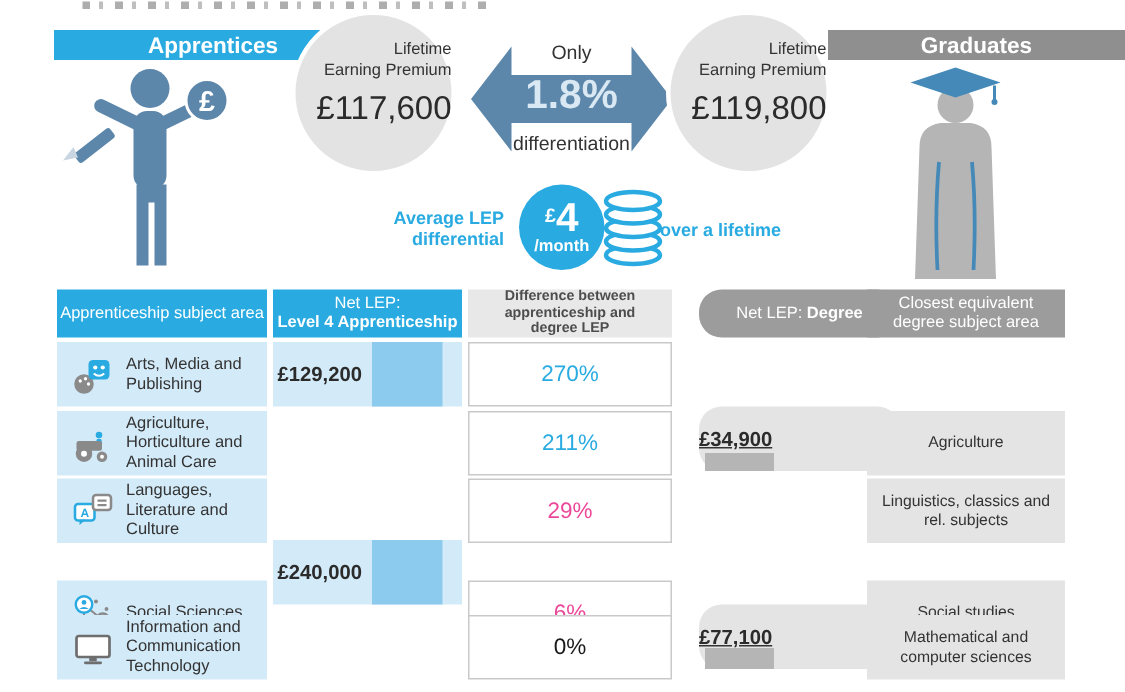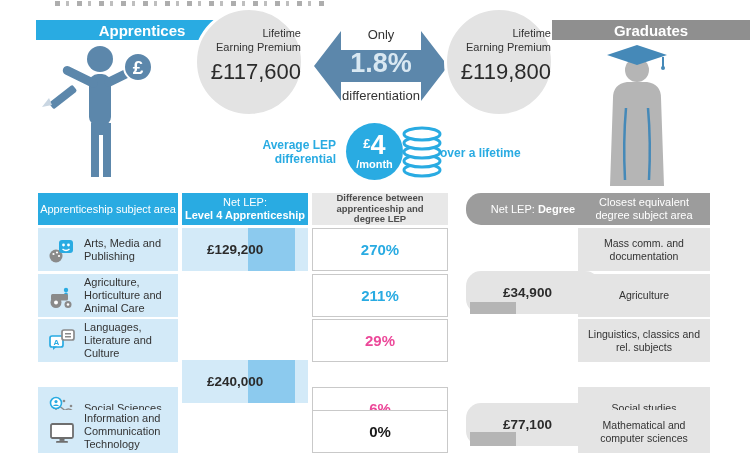--- a/index.html
+++ b/index.html
@@ -67,32 +67,32 @@
   .th.gray{background:#9c9c9c;color:#fff;font-size:11px;}
   .th .b{font-weight:bold;}
 
   .trow-cell{height:43px;box-sizing:border-box;}
   .r0{top:228px;} .r1{top:274px;} .r2{top:319px;} .r3{top:373px;margin-top:14px;} .r4{top:410px;}
 
   .cell-subject{background:#d3eaf8;display:flex;align-items:center;padding-left:7px;}
   .cell-subject .icon{width:34px;height:34px;flex:0 0 34px;display:flex;align-items:center;justify-content:center;}
   .cell-subject .txt{font-size:11px;color:#333;line-height:1.18;padding-left:5px;padding-right:4px;}
 
-  .cell-alep{background:#d3eaf8;display:flex;align-items:center;padding-left:25px;position:relative;}
+  .cell-alep{background:#d3eaf8;display:flex;align-items:center;padding-left:3px;position:relative;}
   .cell-alep .val{font-size:13.5px;font-weight:bold;color:#2b2b2b;position:relative;z-index:2;}
   .cell-alep .bluebar{position:absolute;top:0;bottom:0;right:13px;width:47px;background:#8ccaee;}
 
-  .cell-diff{background:#fff;border:1px solid #c9c9c9;text-align:center;font-size:15px;font-weight:bold;
+  .cell-diff{background:#fff;border:1px solid #c9c9c9;text-align:center;font-size:15px;font-weight:normal;
     display:flex;align-items:center;justify-content:center;}
   .tone-bright{color:#29abe2;}
   .tone-muted{color:#ec4899;}
   .tone-zero{color:#1a1a1a;}
 
-  .cell-dlep{background:#e4e4e4;position:relative;display:flex;align-items:center;justify-content:center;
-    padding-right:11px;}
+  .cell-dlep{background:#e4e4e4;position:relative;display:flex;align-items:center;justify-content:flex-start;
+    padding-right:11px;text-decoration:underline;}
   .cell-dlep .val{font-size:13.5px;font-weight:bold;color:#2b2b2b;position:relative;z-index:2;}
   .cell-dlep .graybar{position:absolute;left:4px;bottom:0;width:46px;background:#b5b5b5;}
 
   .cell-equiv{background:#e4e4e4;display:flex;align-items:center;justify-content:center;text-align:center;
     font-size:10.5px;color:#333;line-height:1.2;padding:0 8px;}
 </style>
 </head>
 <body>
 
 <div class="canvas">
@@ -216,21 +216,20 @@
   </div>
   <div class="abs trow-cell r0 c2 cell-alep">
     <span class="bluebar"></span>
     <span class="val">£129,200</span>
   </div>
   <div class="abs trow-cell r0 c3 cell-diff tone-bright">270%</div>
   <div class="abs trow-cell r0 c4 cell-dlep">
     <span class="graybar" style="height: 27%;"></span>
     <span class="val">£34,900</span>
   </div>
-  <div class="abs trow-cell r0 c5 cell-equiv">Mass comm. and documentation</div>
 
   <div class="abs trow-cell r1 c1 cell-subject">
     <span class="icon">
       <svg viewBox="0 0 30 30" width="30" height="30">
         <circle cx="19" cy="9" r="2.2" fill="#29abe2"></circle>
         <rect x="17.2" y="11.5" width="3.6" height="6" rx="1.5" fill="#29abe2"></rect>
         <rect x="4" y="13" width="17" height="6.5" rx="1.5" fill="#8a8a8a"></rect>
         <circle cx="9" cy="21.5" r="5.5" fill="#8a8a8a"></circle>
           <circle cx="9" cy="21.5" r="2" fill="#fff"></circle>
         <circle cx="21" cy="23.5" r="3.5" fill="#8a8a8a"></circle>

